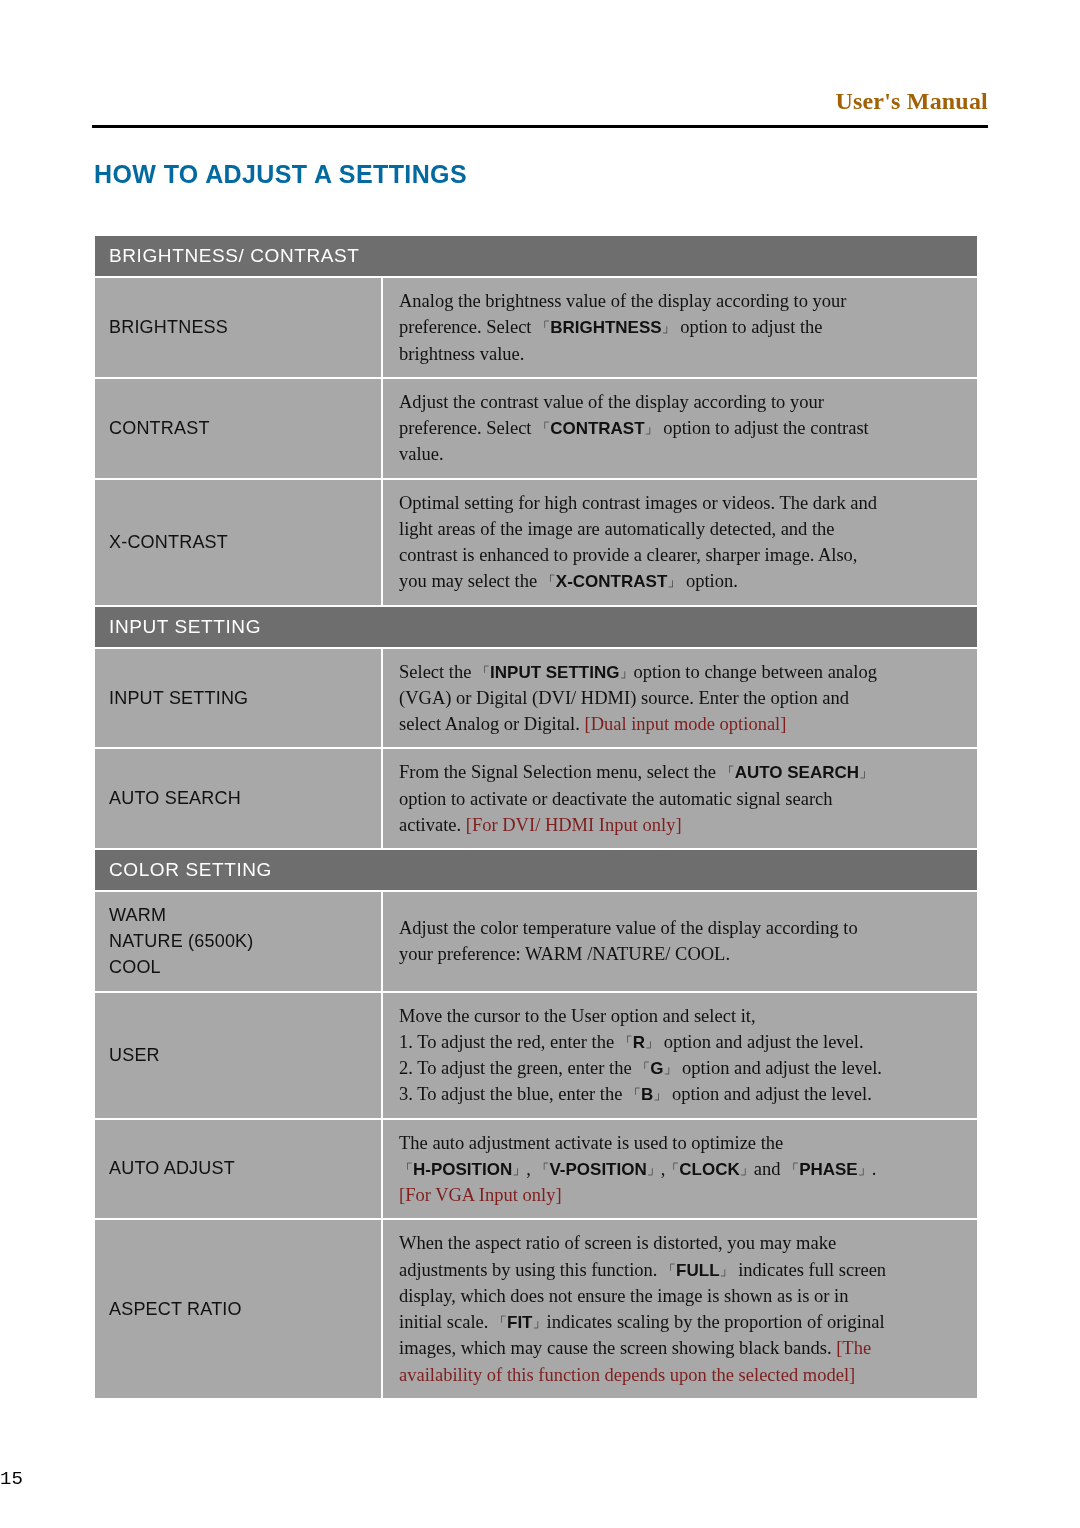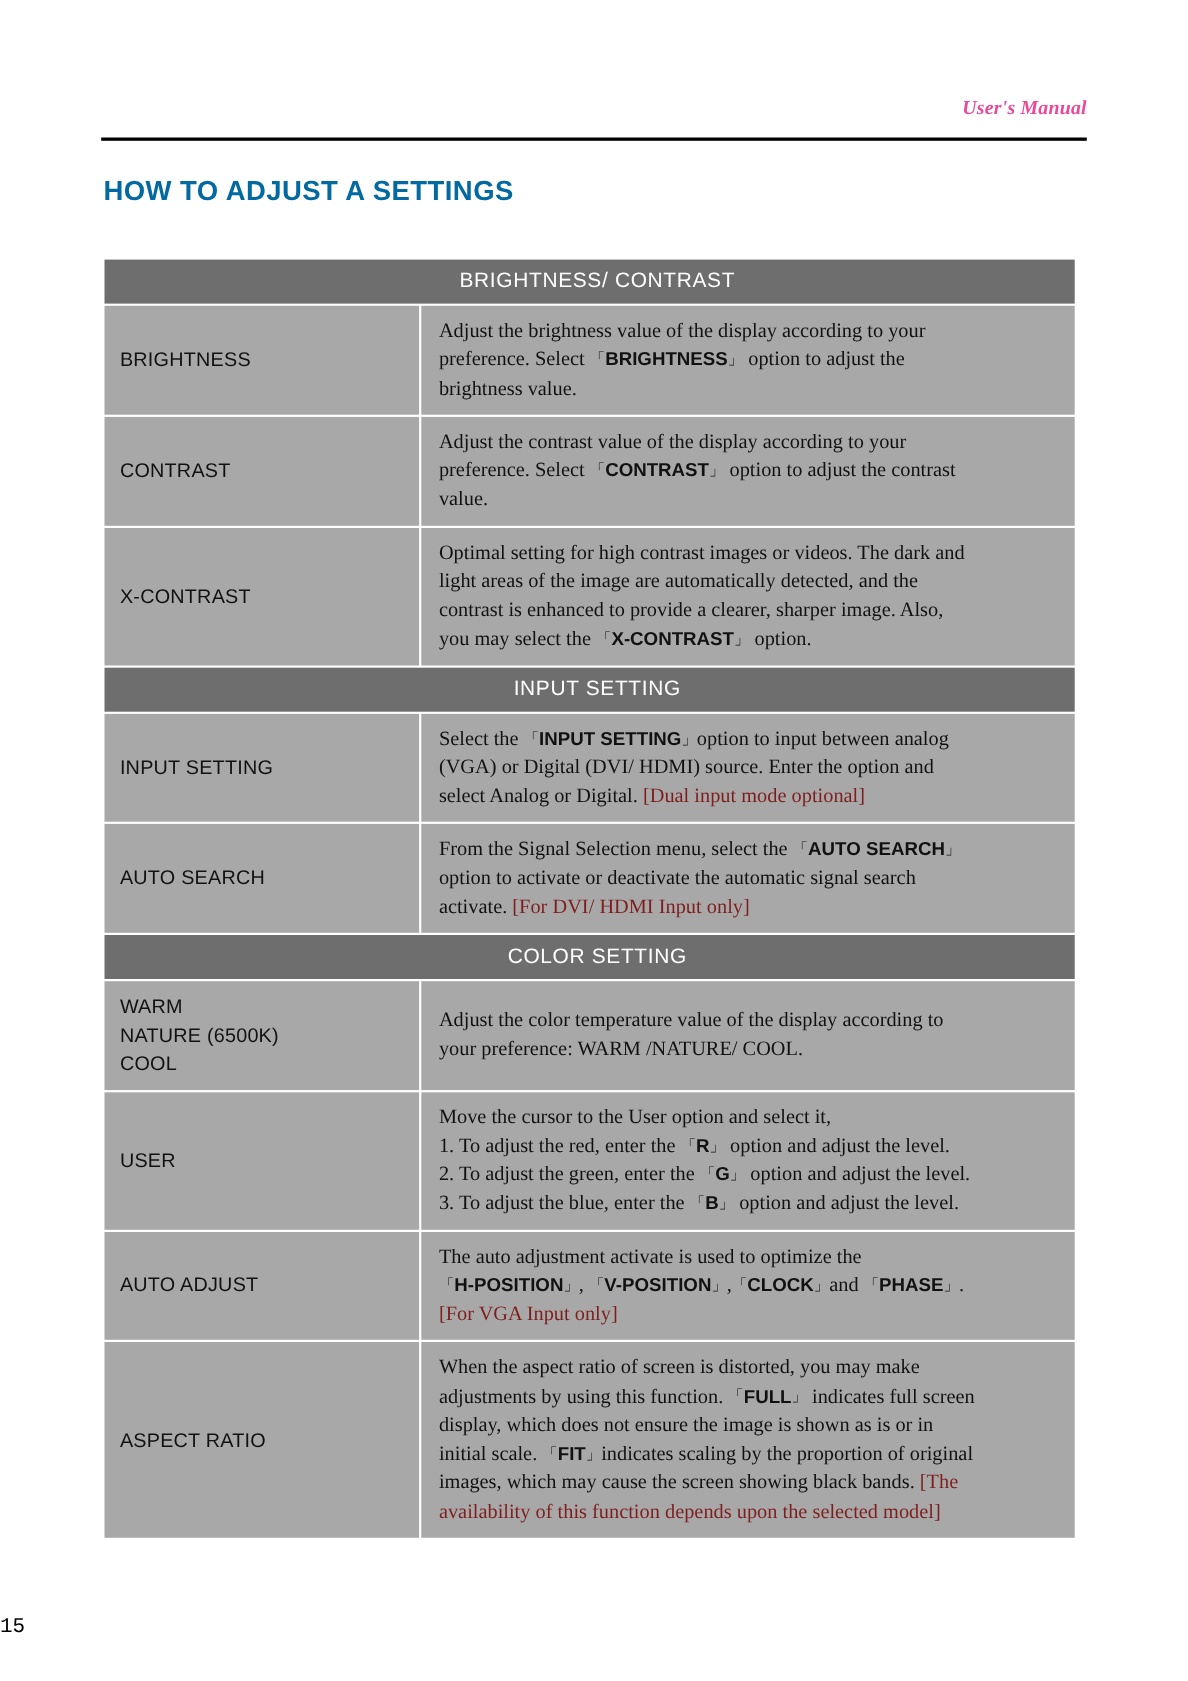--- a/index.html
+++ b/index.html
@@ -24,24 +24,23 @@
   }
   .header-row {
     position: absolute;
     left: 92px;
     top: 88px;
     width: 896px;
     text-align: right;
   }
   .header-title {
     font-family: "Liberation Serif", serif;
-    font-style: italic;
     font-weight: bold;
-    font-size: 18px;
-    color: #ec4899;
+    font-size: 24px;
+    color: #a16207;
     letter-spacing: 0.2px;
   }
   .header-rule {
     position: absolute;
     left: 92px;
     top: 125px;
     width: 896px;
     height: 3px;
     background: #000;
   }
@@ -70,21 +69,20 @@
     vertical-align: middle;
   }
   .section-head {
     background: #6e6e6e;
     color: #ffffff;
     font-family: "Liberation Sans", sans-serif;
     font-size: 19px;
     letter-spacing: 0.6px;
     padding: 9px 0 9px 14px !important;
     height: 20px;
-    text-align: center;
   }
   .label-cell {
     background: #a8a8a8;
     color: #111;
     font-family: "Liberation Sans", sans-serif;
     font-size: 18px;
     letter-spacing: 0.2px;
     padding: 10px 0 10px 14px !important;
     width: 286px;
     vertical-align: middle;
@@ -144,21 +142,21 @@
       <col>
     </colgroup>
     <tbody>
 
       <tr>
         <td class="section-head" colspan="2">BRIGHTNESS/ CONTRAST</td>
       </tr>
       <tr>
         <td class="label-cell">BRIGHTNESS</td>
         <td class="desc-cell">
-          <p>Adjust the brightness value of the display according to your</p>
+          <p>Analog the brightness value of the display according to your</p>
           <p><span>preference. Select </span><span class="bk">「</span><span class="sans-inline">BRIGHTNESS</span><span class="bk">」</span><span> option to adjust the</span></p>
           <p>brightness value.</p>
         </td>
       </tr>
       <tr>
         <td class="label-cell">CONTRAST</td>
         <td class="desc-cell">
           <p>Adjust the contrast value of the display according to your</p>
           <p><span>preference. Select </span><span class="bk">「</span><span class="sans-inline">CONTRAST</span><span class="bk">」</span><span> option to adjust the contrast</span></p>
           <p>value.</p>
@@ -173,21 +171,21 @@
           <p><span>you may select the </span><span class="bk">「</span><span class="sans-inline">X-CONTRAST</span><span class="bk">」</span><span> option.</span></p>
         </td>
       </tr>
 
       <tr>
         <td class="section-head" colspan="2">INPUT SETTING</td>
       </tr>
       <tr>
         <td class="label-cell">INPUT SETTING</td>
         <td class="desc-cell">
-          <p><span>Select the </span><span class="bk">「</span><span class="sans-inline">INPUT SETTING</span><span class="bk">」</span><span>option to input between analog</span></p>
+          <p><span>Select the </span><span class="bk">「</span><span class="sans-inline">INPUT SETTING</span><span class="bk">」</span><span>option to change between analog</span></p>
           <p>(VGA) or Digital (DVI/ HDMI) source. Enter the option and</p>
           <p><span>select Analog or Digital. </span><span class="blue">[Dual input mode optional]</span></p>
         </td>
       </tr>
       <tr>
         <td class="label-cell">AUTO SEARCH</td>
         <td class="desc-cell">
           <p><span>From the Signal Selection menu, select the  </span><span class="bk">「</span><span class="sans-inline">AUTO SEARCH</span><span class="bk">」</span></p>
           <p>option to activate or deactivate the automatic signal search</p>
           <p><span>activate. </span><span class="blue">[For DVI/ HDMI Input only]</span></p>

